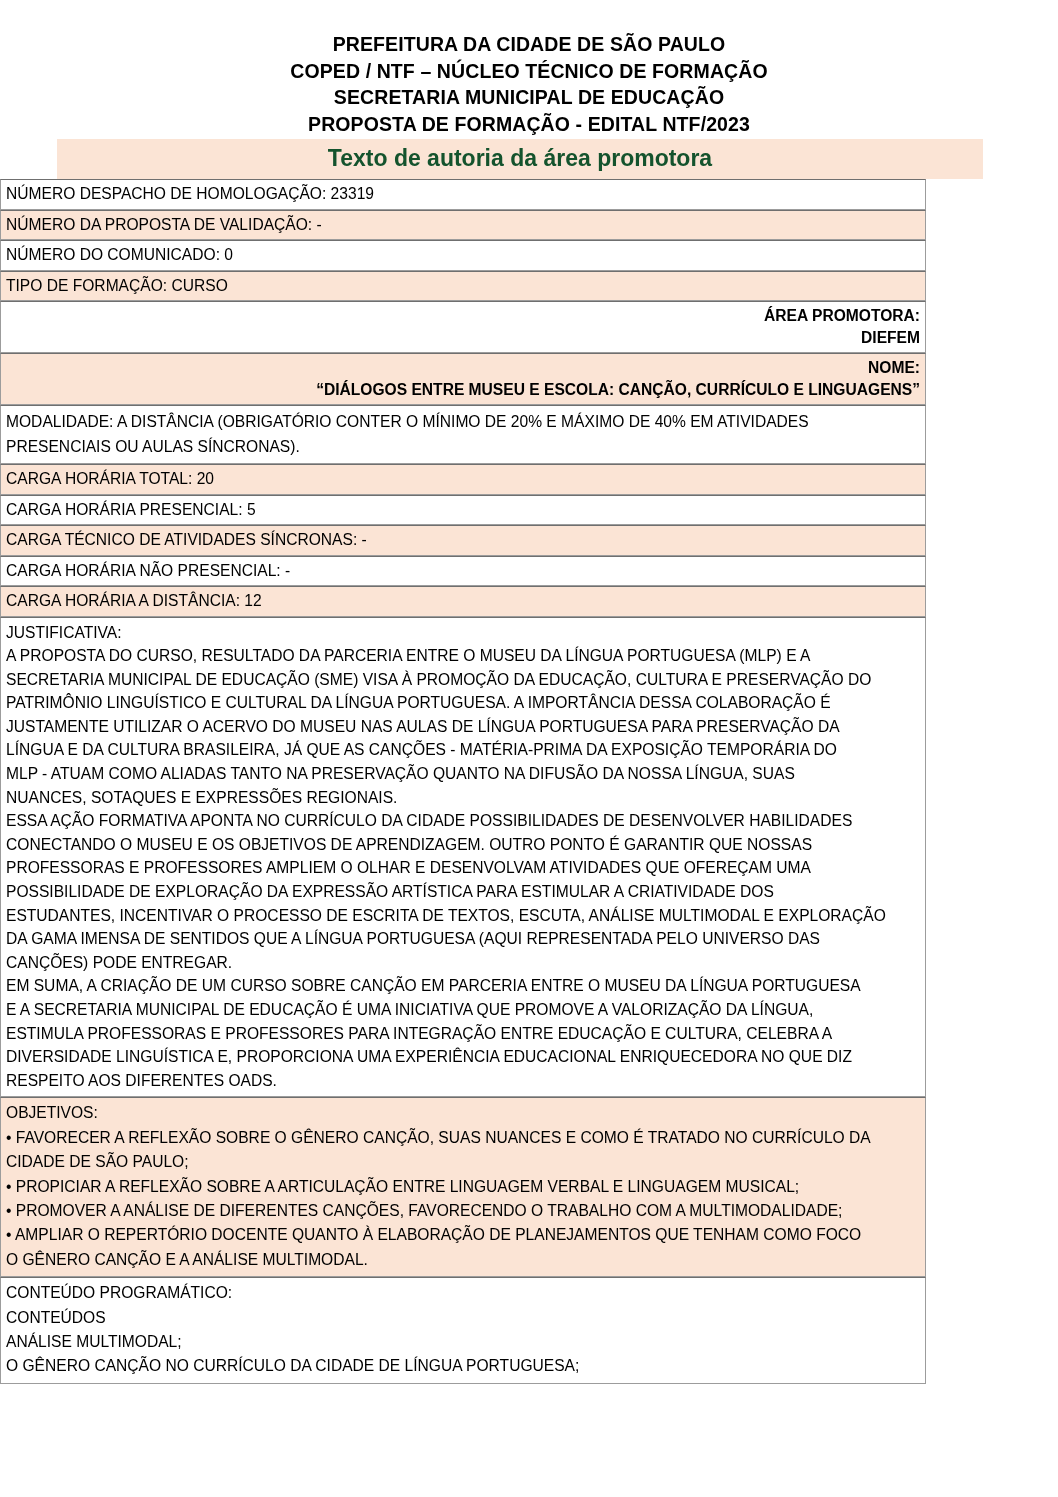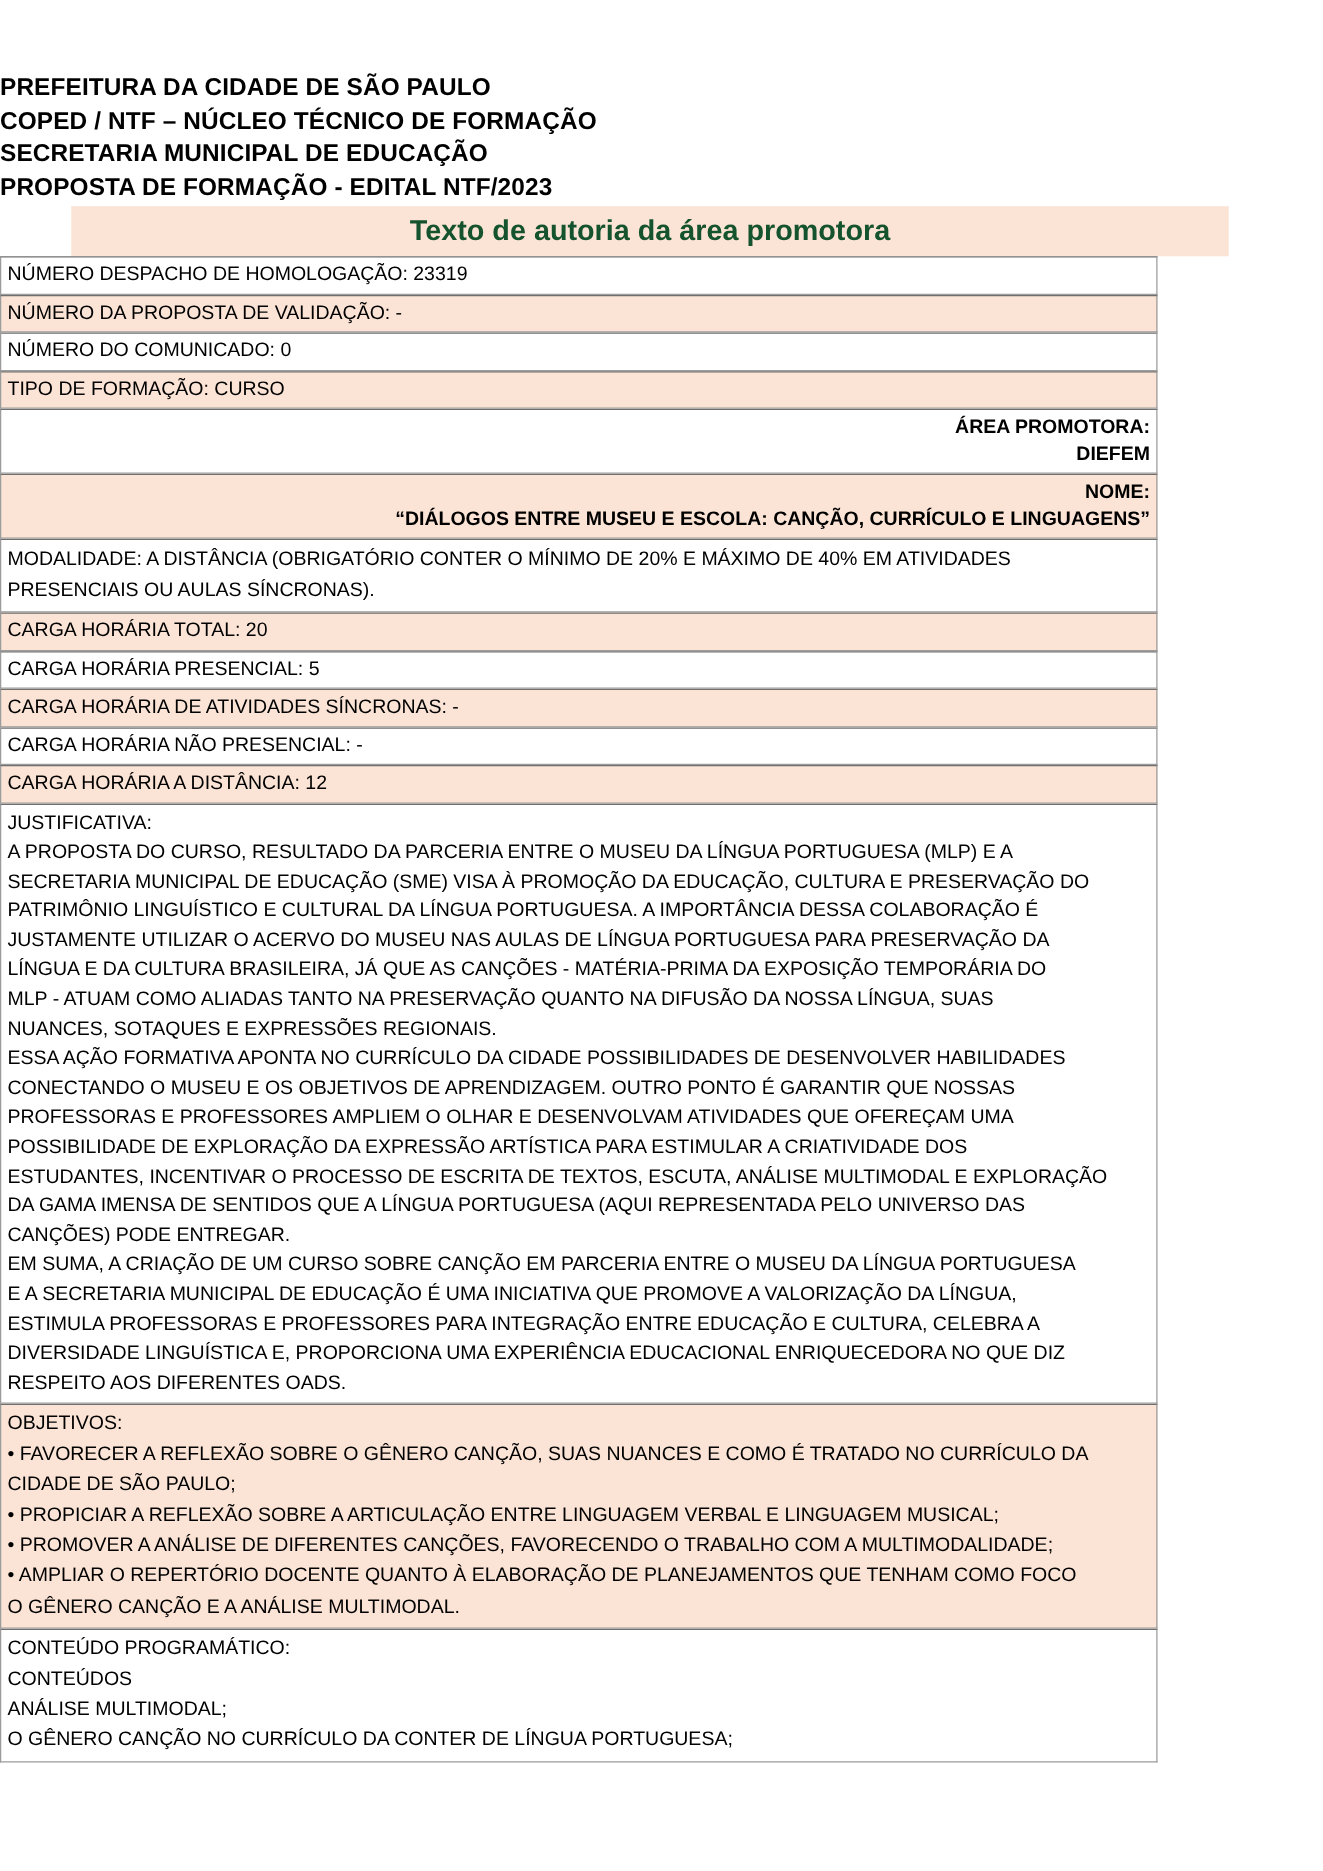--- a/index.html
+++ b/index.html
@@ -18,22 +18,22 @@
   .page {
     position: relative;
     width: 1058px;
     height: 1497px;
     background: #ffffff;
     box-sizing: border-box;
   }
 
   
   .heading {
-    padding-top: 57px;
-    text-align: left;
+    padding-top: 31px;
+    text-align: center;
   }
   .heading-line {
     font-size: 19.5px;
     font-weight: bold;
     line-height: 26.5px;
     letter-spacing: 0.1px;
     white-space: nowrap;
   }
 
   
@@ -166,21 +166,21 @@
       </tr>
 
       <tr>
         <td>
           <span class="ln">CARGA HORÁRIA PRESENCIAL: 5</span>
         </td>
       </tr>
 
       <tr class="shade">
         <td>
-          <span class="ln">CARGA HORÁRIA DE ATIVIDADES SÍNCRONAS:  -</span>
+          <span class="ln">CARGA TÉCNICO DE ATIVIDADES SÍNCRONAS:  -</span>
         </td>
       </tr>
 
       <tr>
         <td>
           <span class="ln">CARGA HORÁRIA NÃO PRESENCIAL:  -</span>
         </td>
       </tr>
 
       <tr class="shade">
@@ -224,19 +224,19 @@
           <span class="ln">• AMPLIAR O REPERTÓRIO DOCENTE QUANTO À ELABORAÇÃO DE PLANEJAMENTOS QUE TENHAM COMO FOCO</span>
           <span class="ln">O GÊNERO CANÇÃO E A ANÁLISE MULTIMODAL.</span>
         </td>
       </tr>
 
       <tr>
         <td class="conteudo">
           <span class="ln">CONTEÚDO PROGRAMÁTICO:</span>
           <span class="ln">CONTEÚDOS</span>
           <span class="ln">ANÁLISE MULTIMODAL;</span>
-          <span class="ln">O GÊNERO CANÇÃO NO CURRÍCULO DA CONTER DE LÍNGUA PORTUGUESA;</span>
+          <span class="ln">O GÊNERO CANÇÃO NO CURRÍCULO DA CIDADE DE LÍNGUA PORTUGUESA;</span>
         </td>
       </tr>
     </tbody>
   </table>
 
 </div>
 
 </body></html>

